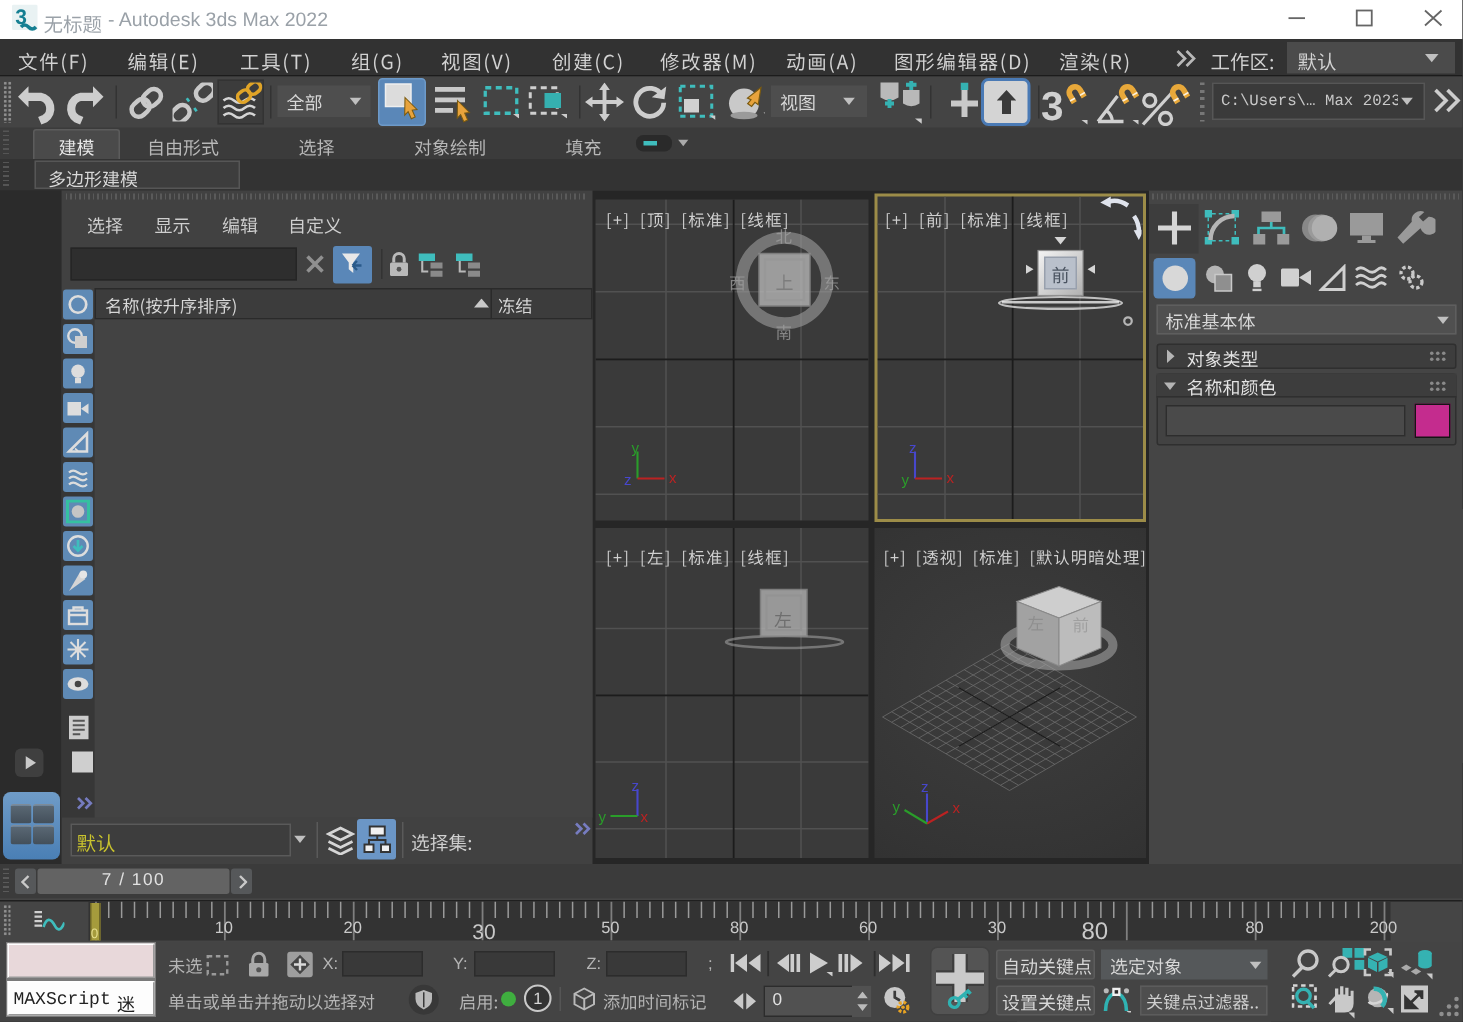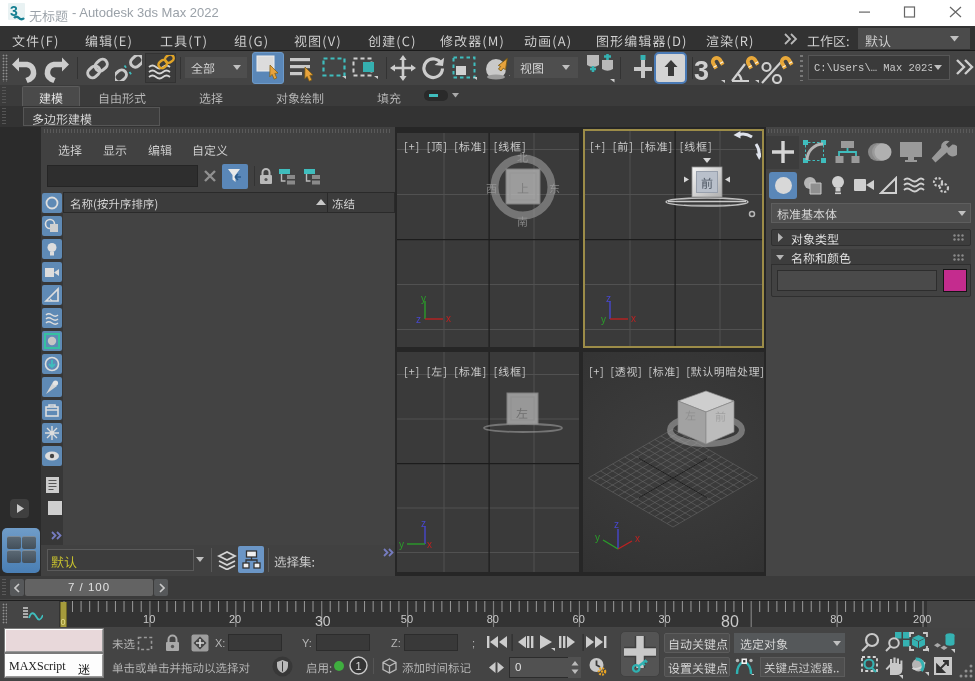--- a/index.html
+++ b/index.html
@@ -966,21 +966,21 @@
 <div style="position:absolute;left:572.6px;top:613px;width:16.4px;height:13px;color:#c9c9c9;font-size:11px">60</div>
 <div style="position:absolute;left:658.5px;top:613px;width:16.4px;height:13px;color:#c9c9c9;font-size:11px">30</div>
 <div style="position:absolute;left:721px;top:613px;width:16.4px;height:13px;color:#c9c9c9;font-size:16px">80</div>
 <div style="position:absolute;left:830.3px;top:613px;width:16.4px;height:13px;color:#c9c9c9;font-size:11px">80</div>
 <div style="position:absolute;left:913.1px;top:613px;width:22.6px;height:13px;color:#c9c9c9;font-size:11px">200</div>
 <div style="position:absolute;left:59.5px;top:602px;width:7px;height:25px;background:#a59b3c;border-left:1px solid #6e6728;border-right:1px solid #6e6728;color:#e4dc8a;font-size:9px;text-align:center;line-height:40px">0</div>
 <div style="position:absolute;left:0;top:628px;width:975px;height:53px;background:#444"></div>
 <div style="position:absolute;left:4px;top:628px;width:100px;height:50px;background:#7a7a7a"></div>
 <div style="position:absolute;left:5px;top:629px;width:98px;height:23px;background:#e8d8da;border:1px solid #fff;border-right-color:#999;border-bottom-color:#999"></div>
 <div style="position:absolute;left:5px;top:654px;width:98px;height:23px;background:#fdfdfd;border:1px solid #fff;border-right-color:#999;border-bottom-color:#999"></div>
-<div style="position:absolute;left:9px;top:659px;width:80px;height:14px;color:#222;font-size:12px;font-family:Liberation Serif, serif;white-space:nowrap">MAXScript</div>
+<div style="position:absolute;left:9px;top:659px;width:80px;height:14px;color:#222;font-size:12px;font-family:Liberation Mono, monospace;white-space:nowrap">MAXScript</div>
 <svg style="position:absolute;left:78px;top:659.5px;overflow:visible" width="12" height="17" fill="#222">
     <path transform="translate(0.0,13.9) scale(0.0120,-0.0120)" d="M343 767 406 790Q425 759 444.5 723.0Q464 687 479.0 653.0Q494 619 502 592L434 565Q427 591 412.0 626.0Q397 661 379.0 698.0Q361 735 343 767ZM310 517H935V448H310ZM583 830H656V56H583ZM562 488 619 467Q588 399 543.0 332.5Q498 266 447.0 209.0Q396 152 347 114Q341 123 331.5 134.0Q322 145 312.5 155.0Q303 165 294 172Q330 197 368.0 232.0Q406 267 442.0 309.5Q478 352 509.0 398.0Q540 444 562 488ZM836 797 909 770Q891 734 870.5 696.5Q850 659 829.5 624.0Q809 589 791 563L732 588Q750 616 769.5 653.0Q789 690 806.5 728.0Q824 766 836 797ZM249 501V71H176V431H45V501ZM74 789 129 828Q156 802 185.0 770.5Q214 739 239.0 709.0Q264 679 279 655L219 611Q205 635 181.0 666.0Q157 697 128.5 729.5Q100 762 74 789ZM209 124Q234 124 257.5 104.0Q281 84 325 56Q375 24 441.5 15.0Q508 6 596 6Q642 6 692.5 7.5Q743 9 793.5 12.0Q844 15 890.0 18.5Q936 22 974 26Q969 16 964.0 0.5Q959 -15 955.0 -30.5Q951 -46 950 -58Q923 -60 879.0 -62.0Q835 -64 783.5 -65.5Q732 -67 681.5 -68.0Q631 -69 593 -69Q495 -69 428.0 -57.5Q361 -46 306 -12Q275 9 249.5 30.0Q224 51 208 51Q192 51 171.5 32.5Q151 14 128.0 -16.0Q105 -46 80 -82L24 -9Q76 49 123.5 86.5Q171 124 209 124ZM610 445 661 485Q696 450 736.5 409.5Q777 369 816.5 328.0Q856 287 890.5 250.0Q925 213 949 184L894 134Q871 164 837.5 202.0Q804 240 765.0 282.5Q726 325 686.0 366.5Q646 408 610 445Z"></path>
   </svg>
 <svg style="position:absolute;left:112px;top:635px;overflow:visible" width="23" height="16" fill="#b5b5b5">
     <path transform="translate(0.0,13.3) scale(0.0115,-0.0115)" d="M62 429H942V355H62ZM133 676H874V602H133ZM459 839H538V-80H459ZM440 391 504 364Q469 304 421.0 247.0Q373 190 318.5 139.5Q264 89 205.5 47.5Q147 6 89 -24Q82 -15 72.5 -3.0Q63 9 53.0 20.5Q43 32 34 39Q91 65 149.5 103.0Q208 141 262.0 187.5Q316 234 361.5 286.0Q407 338 440 391ZM557 391Q590 338 636.5 286.5Q683 235 737.0 187.5Q791 140 850.0 102.5Q909 65 966 40Q958 32 947.5 21.0Q937 10 927.5 -2.0Q918 -14 911 -25Q854 5 795.0 47.0Q736 89 681.0 140.0Q626 191 578.5 248.0Q531 305 495 364Z"></path>
     <path transform="translate(11.5,13.3) scale(0.0115,-0.0115)" d="M320 490H951V423H320ZM436 701H909V636H436ZM603 836H678V460H603ZM446 810 518 795Q497 720 462.5 651.0Q428 582 390 534Q383 540 371.0 547.5Q359 555 347.0 562.5Q335 570 326 574Q367 618 398.0 681.0Q429 744 446 810ZM679 456H753V191Q753 173 758.0 168.0Q763 163 782 163Q785 163 796.0 163.0Q807 163 820.0 163.0Q833 163 844.5 163.0Q856 163 861 163Q873 163 879.5 171.0Q886 179 889.0 204.0Q892 229 893 282Q900 276 911.5 269.5Q923 263 936.0 259.0Q949 255 959 252Q955 188 946.5 154.0Q938 120 919.5 106.5Q901 93 869 93Q864 93 850.0 93.0Q836 93 820.0 93.0Q804 93 790.5 93.0Q777 93 771 93Q734 93 714.0 101.5Q694 110 686.5 131.5Q679 153 679 191ZM504 454H579Q573 388 559.5 332.0Q546 276 520.0 229.5Q494 183 450.5 146.5Q407 110 339 83Q335 93 327.0 104.5Q319 116 310.0 126.5Q301 137 293 144Q354 166 393.0 196.0Q432 226 454.5 265.0Q477 304 487.5 351.5Q498 399 504 454ZM61 765 118 806Q148 783 178.5 754.5Q209 726 235.5 697.0Q262 668 278 644L216 597Q202 622 176.5 652.0Q151 682 120.5 711.5Q90 741 61 765ZM251 456V71H179V386H56V456ZM245 101Q268 101 289.5 85.0Q311 69 349 46Q396 18 459.0 10.5Q522 3 601 3Q658 3 724.0 5.5Q790 8 853.5 11.5Q917 15 966 20Q962 11 957.5 -3.5Q953 -18 949.5 -32.5Q946 -47 945 -58Q915 -60 872.0 -61.5Q829 -63 780.0 -64.5Q731 -66 684.0 -67.0Q637 -68 600 -68Q513 -68 448.5 -58.0Q384 -48 335 -19Q306 -1 283.0 16.5Q260 34 243 34Q225 34 201.0 18.5Q177 3 150.5 -23.0Q124 -49 95 -80L45 -15Q80 17 115.0 43.5Q150 70 183.5 85.5Q217 101 245 101Z"></path>
   </svg>
 <svg class="abs" style="left:137px;top:636px" width="17" height="16" fill="none">
 <rect x="1.5" y="1.5" width="13" height="12" stroke="#999" stroke-width="1.6" stroke-dasharray="3 2.4"></rect>
   </svg>

